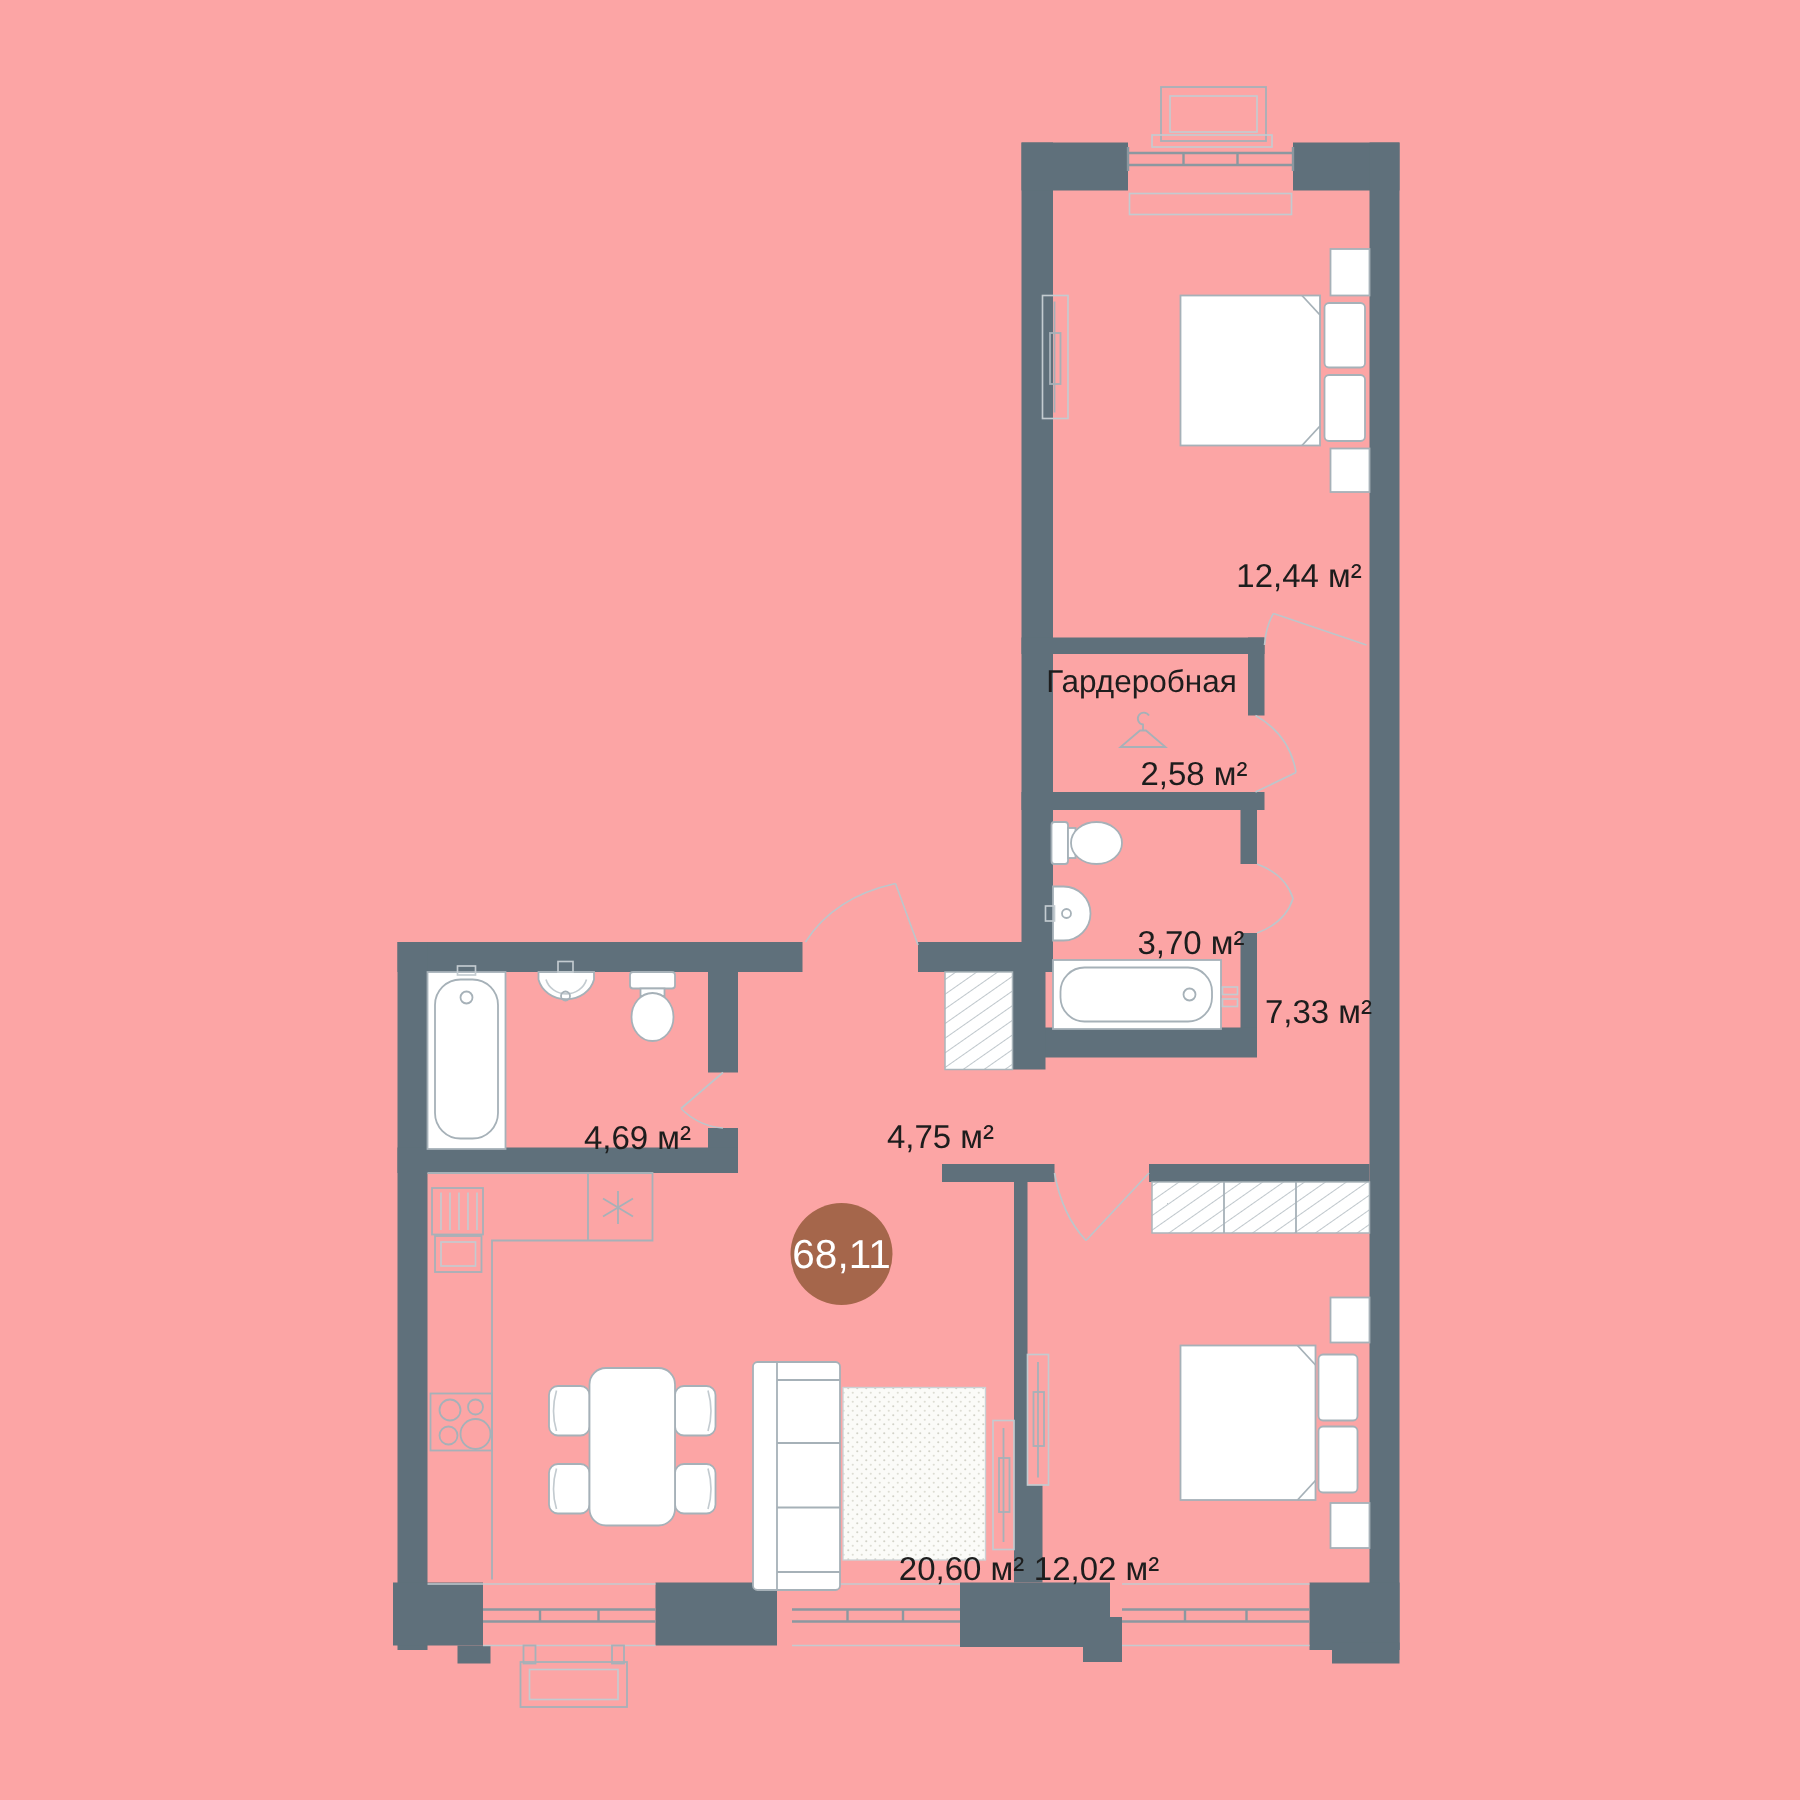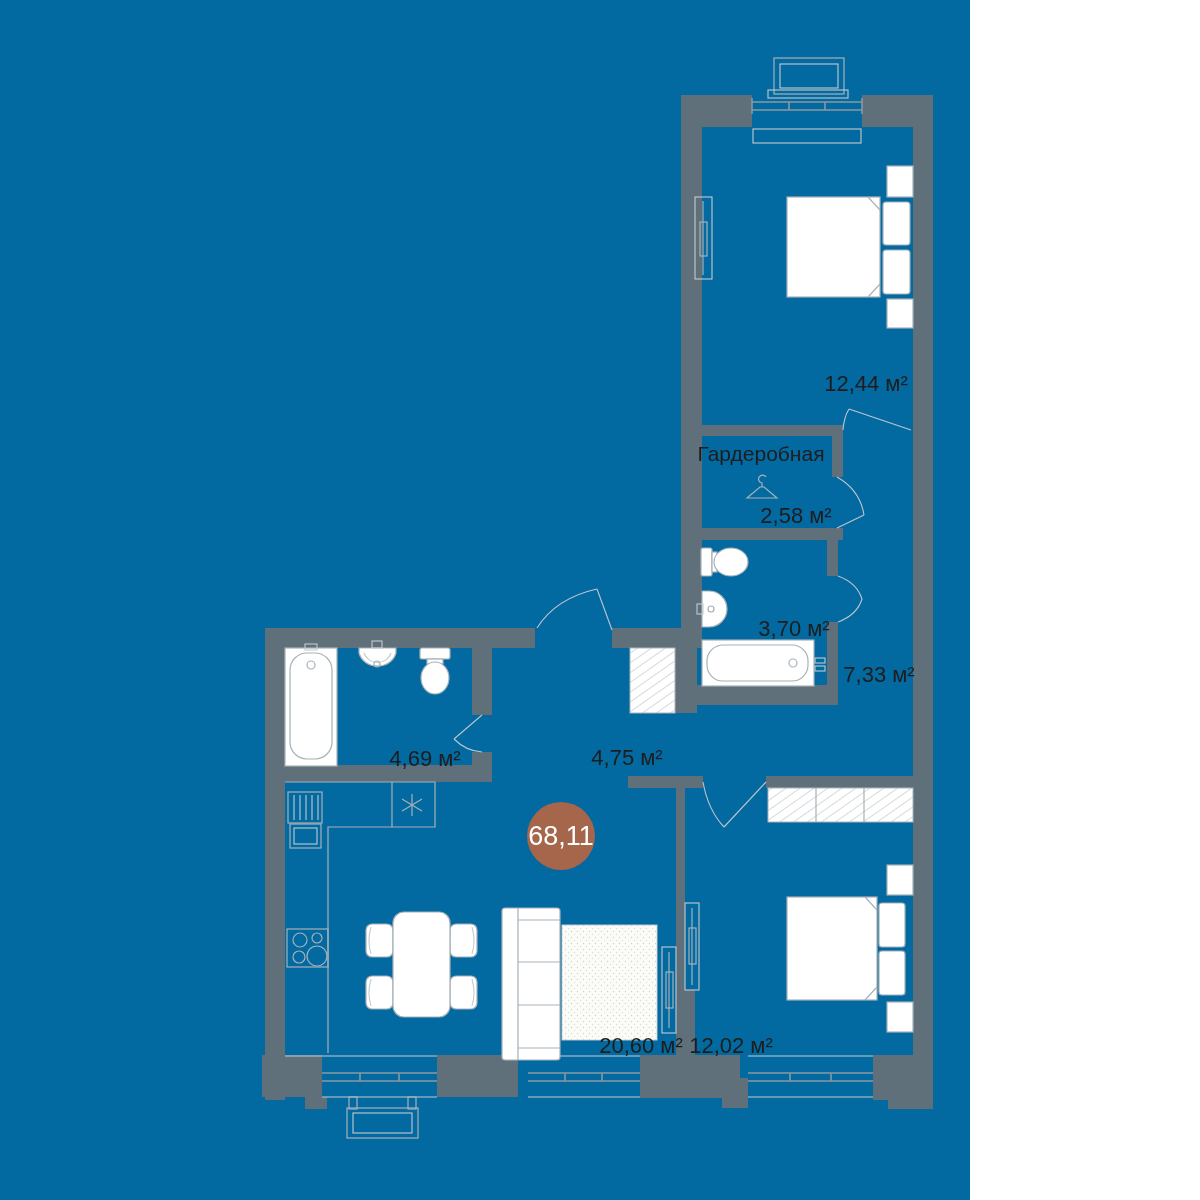--- a/index.html
+++ b/index.html
@@ -5,21 +5,21 @@
   :root{
     --wall:#5f707b;
     --fix:#a6b1b8;
     --fixlight:#c3cbd0;
     --glass:#8b98a0;
     --label:#1d1d1d;
     --badge:#a5664b;
   }
   html,body{margin:0;padding:0;background:#ffffff;}
   .stage{
-    position:relative;width:970px;height:1200px;background:#0369a1;
+    position:relative;width:1200px;height:1200px;background:#fca5a5;
     font-family:"Liberation Sans", sans-serif;
   }
   svg text{
     font-family:"Liberation Sans","DejaVu Sans",sans-serif;
     fill:var(--label);
   }
   .area-label{font-size:22px;}
   .room-name{font-size:21px;}
   .badge-text{font-size:27px;fill:#ffffff;}
   .wall{fill:var(--wall);stroke:none;}

